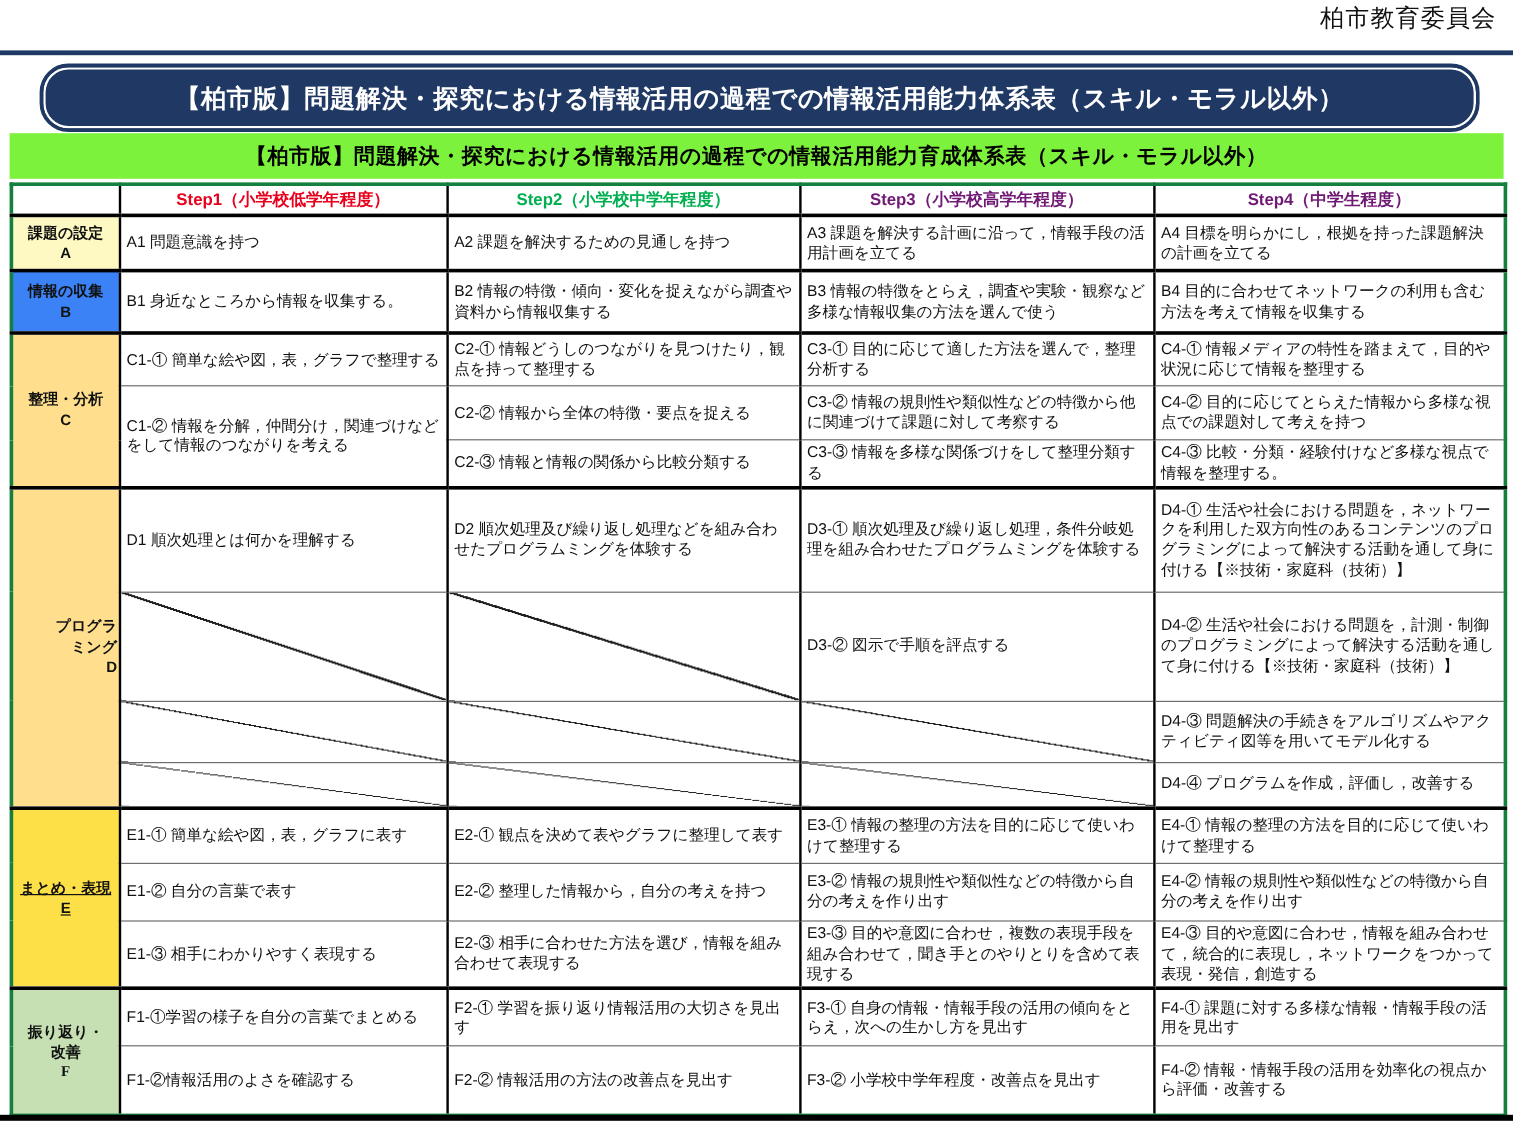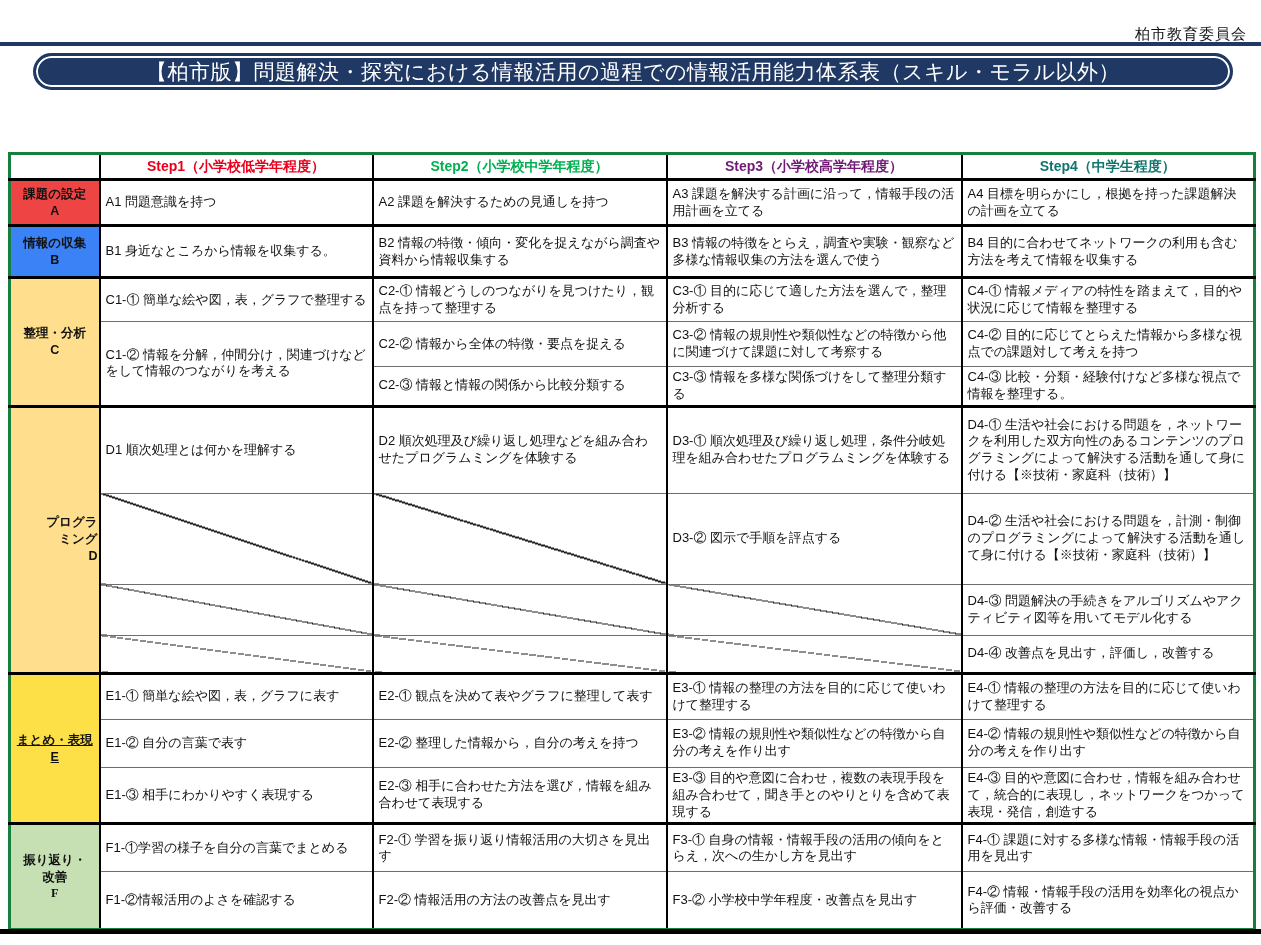--- a/index.html
+++ b/index.html
@@ -1,27 +1,27 @@
 <!DOCTYPE html>
 <html lang="ja"><head>
 <meta charset="utf-8">
 <style>
   html,body{margin:0;padding:0;background:#fff;}
   body{font-family:"Liberation Sans",sans-serif;color:#111;}
   .page{position:relative;width:1261px;height:945px;background:#fff;overflow:hidden;}
 
   .doc-title{position:absolute;left:10px;top:7px;font-size:19px;font-weight:bold;letter-spacing:.5px;white-space:nowrap;}
-  .org{position:absolute;right:14px;top:25px;font-size:15px;letter-spacing:1px;}
+  .org{position:absolute;right:14px;top:2px;font-size:20px;letter-spacing:1px;}
   .rule{position:absolute;left:0;top:42px;width:1261px;height:4px;background:#1F3864;}
 
-  .pill{position:absolute;left:33px;top:53px;width:1200px;height:37px;background:#1F3864;
+  .pill{position:absolute;left:33px;top:53px;width:1200px;height:57px;background:#1F3864;
         border:3px solid #1F3864;border-radius:24px;box-sizing:border-box;
         box-shadow:inset 0 0 0 2px #ffffff;
         display:flex;align-items:center;justify-content:center;
-        color:#fff;font-weight:normal;font-size:21px;letter-spacing:.5px;white-space:nowrap;}
+        color:#fff;font-weight:bold;font-size:21px;letter-spacing:.5px;white-space:nowrap;}
 
   .green-bar{position:absolute;left:8px;top:111px;width:1245px;height:38px;background:#7DF23C;
         display:flex;align-items:center;justify-content:center;
         color:#000;font-weight:bold;font-size:17.5px;letter-spacing:.5px;white-space:nowrap;}
 
   .table-wrap{position:absolute;left:8px;top:152px;}
   table.matrix{border-collapse:collapse;table-layout:fixed;width:1245px;border:3px solid #15803d;}
   .matrix td,.matrix th{border-top:1px solid #6e6e6e;border-bottom:1px solid #6e6e6e;
         border-left:2px solid #000;border-right:2px solid #000;
         padding:2px 5px;font-size:13px;line-height:1.3;vertical-align:middle;
@@ -36,42 +36,43 @@
 </style>
 </head>
 <body>
 
 <div class="page">
 
   <div class="org">柏市教育委員会</div>
   <div class="rule"></div>
 
   <div class="pill">【柏市版】問題解決・探究における情報活用の過程での情報活用能力体系表（スキル・モラル以外）</div>
+  <div class="green-bar">【柏市版】問題解決・探究における情報活用の過程での情報活用能力育成体系表（スキル・モラル以外）</div>
 
   <div class="table-wrap">
     <table class="matrix">
       <colgroup>
         <col style="width:90px">
           <col style="width:273px">
           <col style="width:294px">
           <col style="width:295px">
           <col style="width:293px">
       </colgroup>
 
       <tbody>
           <tr style="height:26px">
         <th></th>
         <th style="color: rgb(232, 0, 28);">Step1（小学校低学年程度）</th>
         <th style="color: rgb(0, 176, 80);">Step2（小学校中学年程度）</th>
         <th style="color: #701a75;">Step3（小学校高学年程度）</th>
-        <th style="color: #0f766e;">Step4（中学生程度）</th>
+        <th style="color: #701a75;">Step4（中学生程度）</th>
       </tr>
 
       <tr class="sec" style="height:46px">
-        <td class="cat" style="background-color: #ef4444;">課題の設定
+        <td class="cat" style="background-color: #fef9c3;">課題の設定
 A</td>
         <td>A1 問題意識を持つ</td>
         <td>A2 課題を解決するための見通しを持つ</td>
         <td>A3 課題を解決する計画に沿って，情報手段の活用計画を立てる</td>
         <td>A4 目標を明らかにし，根拠を持った課題解決の計画を立てる</td>
       </tr>
 
       <tr class="sec" style="height:52px">
         <td class="cat" style="background-color: #3b82f6;">情報の収集
 B</td>
@@ -119,21 +120,21 @@
       <tr style="height:51px">
         <td class="slash"></td>
         <td class="slash"></td>
         <td class="slash"></td>
         <td>D4-③ 問題解決の手続きをアルゴリズムやアクティビティ図等を用いてモデル化する</td>
       </tr>
       <tr style="height:38px">
         <td class="slash"></td>
         <td class="slash"></td>
         <td class="slash"></td>
-        <td>D4-④ 改善点を見出す，評価し，改善する</td>
+        <td>D4-④ プログラムを作成，評価し，改善する</td>
       </tr>
 
       <tr class="sec" style="height:46px">
         <td class="cat" rowspan="3" style="background-color: #fde047; text-decoration: underline;">まとめ・表現
 E</td>
         <td>E1-① 簡単な絵や図，表，グラフに表す</td>
         <td>E2-① 観点を決めて表やグラフに整理して表す</td>
         <td>E3-① 情報の整理の方法を目的に応じて使いわけて整理する</td>
         <td>E4-① 情報の整理の方法を目的に応じて使いわけて整理する</td>
       </tr>

